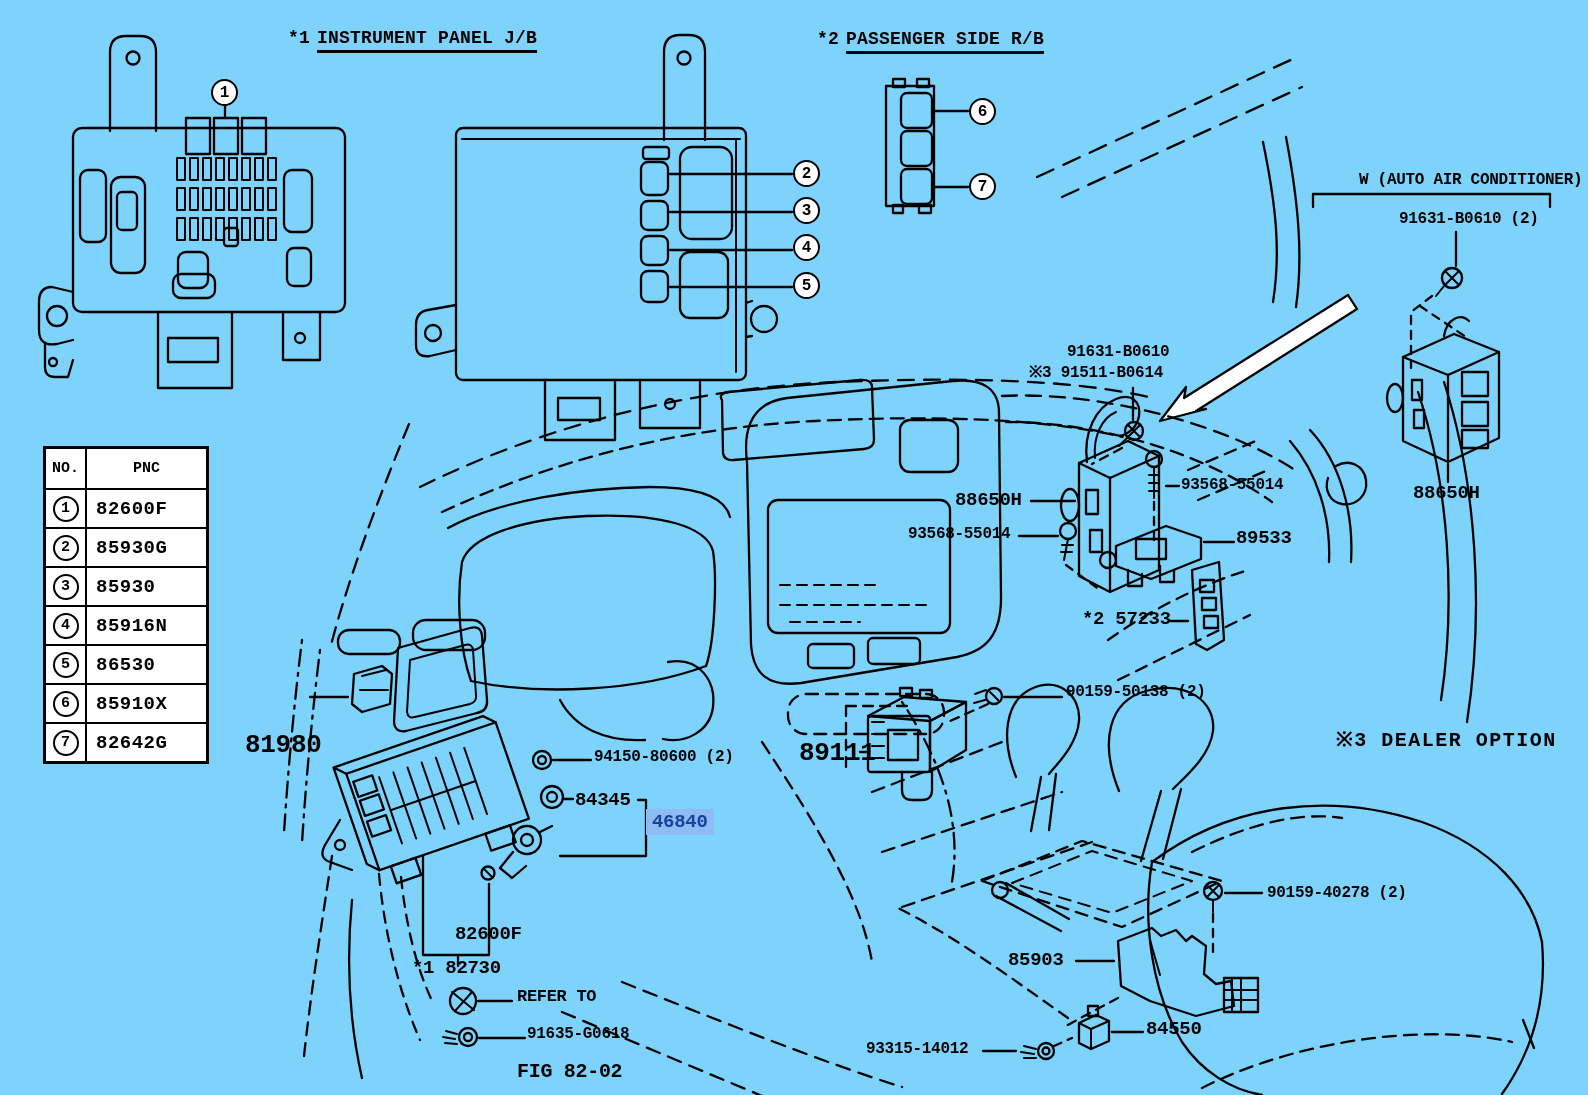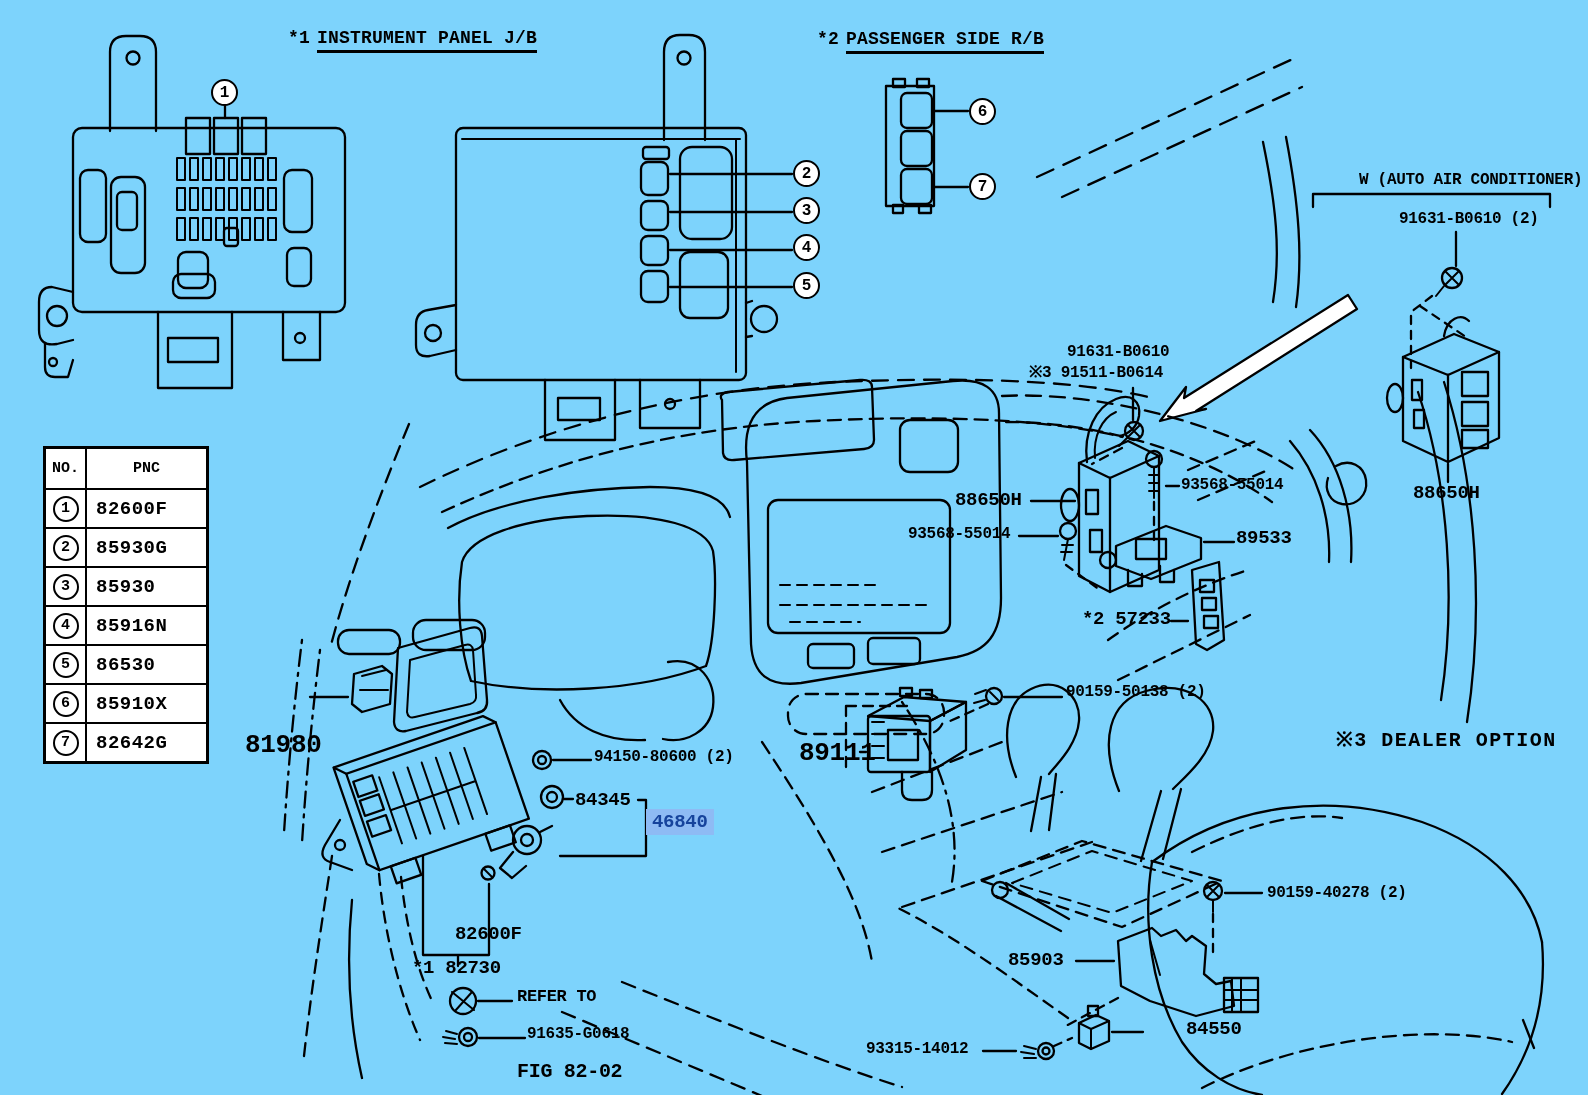--- a/index.html
+++ b/index.html
@@ -359,21 +359,21 @@
 <div class="lbl" style="left:594px;top:749px;">94150-80600 (2)</div>
 <div class="lbl" style="left:575px;top:791px;font-size:19px;">84345</div>
 <div class="lbl" style="left:646px;top:813px;font-size:19px;"><span style="background-color:#8EBBF4;color:#16439C;padding:2px 6px;">46840</span></div>
 <div class="lbl" style="left:455px;top:925px;font-size:19px;">82600F</div>
 <div class="lbl" style="left:412px;top:959px;font-size:19px;">*1 82730</div>
 <div class="lbl" style="left:517px;top:988px;font-size:17px;">REFER TO</div>
 <div class="lbl" style="left:517px;top:1061px;font-size:20px;text-align:center;">FIG 82-02</div>
 <div class="lbl" style="left:527px;top:1026px;">91635-G0618</div>
 <div class="lbl" style="left:866px;top:1041px;">93315-14012</div>
 <div class="lbl" style="left:1008px;top:951px;font-size:19px;">85903</div>
-<div class="lbl" style="left:1146px;top:1020px;font-size:19px;margin-left:40px;">84550</div>
+<div class="lbl" style="left:1146px;top:1020px;font-size:19px;">84550</div>
 <div class="lbl" style="left:1267px;top:885px;">90159-40278 (2)</div>
 <div class="lbl" style="left:1336px;top:730px;font-size:20px;letter-spacing:1.5px;">※3 DEALER OPTION</div>
 <div class="lbl" style="left:1317px;top:172px;font-size:16px;margin-left:42px;">W (AUTO AIR CONDITIONER)</div>
 <div class="lbl" style="left:1399px;top:211px;">91631-B0610 (2)</div>
 <div class="lbl" style="left:1413px;top:484px;font-size:19px;">88650H</div>
 <div class="lbl" style="left:1466px;top:1124px;font-size:21px;">845081-D</div>
 
 <div id="pnc-table">
   <div class="trow thead">
     <div class="tcell cnum">NO.</div>

